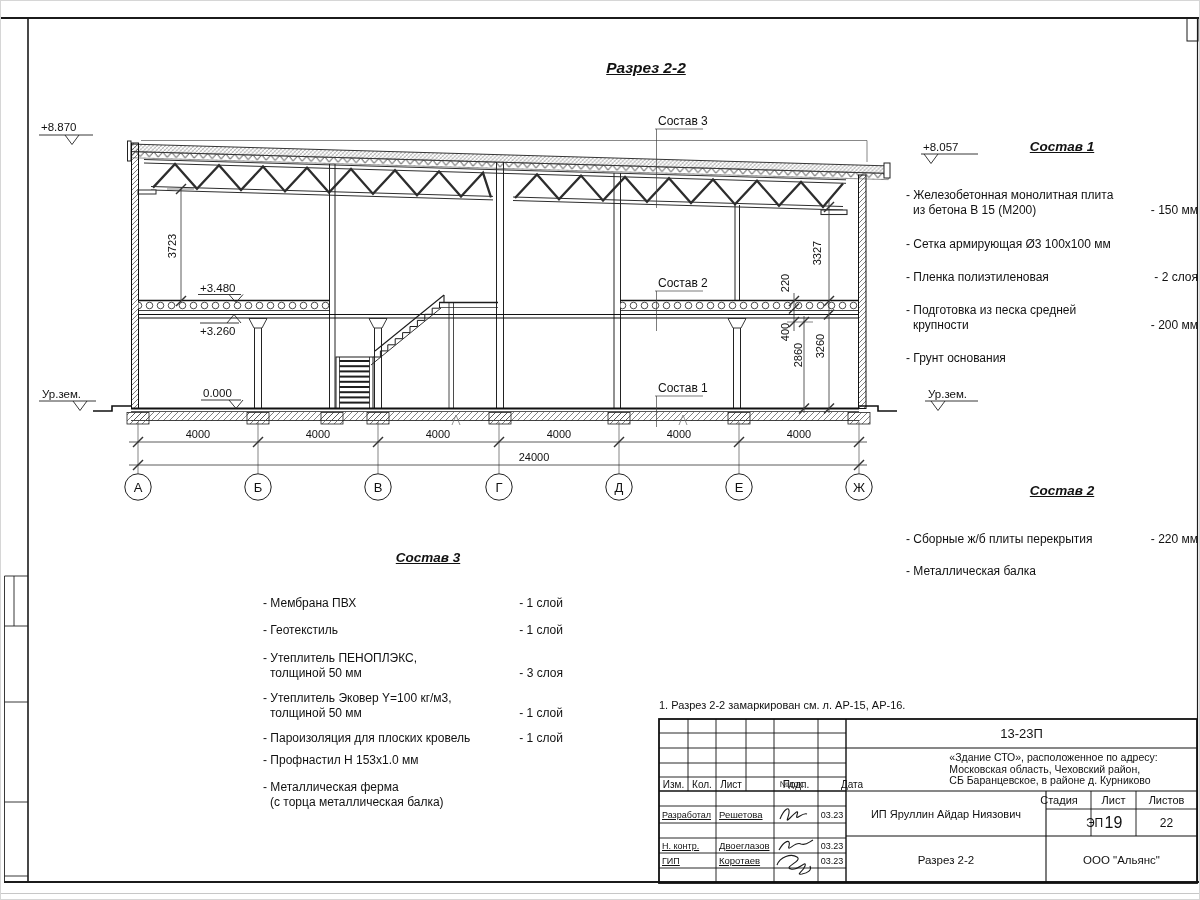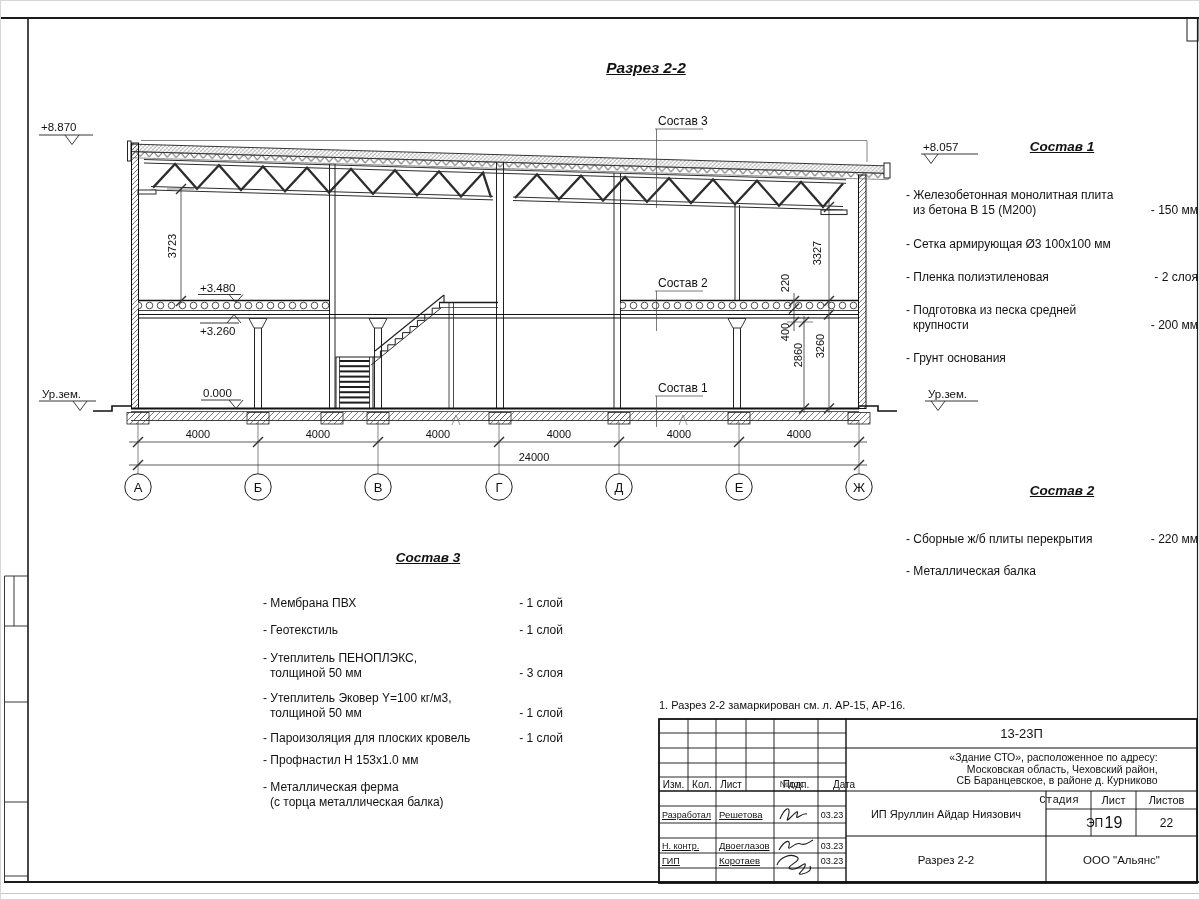--- a/index.html
+++ b/index.html
@@ -17,21 +17,21 @@
   .srow .vl{white-space:nowrap;padding-left:6px;}
   .c1 h3{padding-left:20px;margin-bottom:34px;}
   .c1 .srow{margin-bottom:18px;}
   .c2 h3{padding-left:20px;margin-bottom:34px;}
   .c2 .srow{margin-bottom:17px;}
   .c3 h3{padding-left:30px;margin-bottom:31px;}
   .c3 .r1{margin-bottom:12px}.c3 .r2{margin-bottom:12px}.c3 .r3{margin-bottom:10px}
   .c3 .r4{margin-bottom:10px}.c3 .r5{margin-bottom:6px}.c3 .r6{margin-bottom:12px}
   .note{font-size:11px;}
   .tb{font-size:10px;}
-  .cell{position:absolute;display:flex;align-items:center;justify-content:center;text-align:right;}
+  .cell{position:absolute;display:flex;align-items:center;justify-content:center;text-align:left;}
   .cell.left{justify-content:flex-start;text-align:right;padding-left:3px;box-sizing:border-box;text-decoration:underline;}
   .pre{white-space:pre-line;}
   .grayline{position:absolute;left:0;width:1200px;height:1px;background:#c7c7c7;}
 </style>
 </head>
 <body>
 
 <div class="page">
 
 <svg width="1200" height="900" viewBox="0 0 1200 900">
@@ -419,35 +419,35 @@
   </div>
 
   <div class="abs note" style="left:658px;top:698px;width:540px;">1. Разрез 2-2 замаркирован см. л. АР-15, АР-16.</div>
 
   <div class="tb">
     <div class="cell" style="left:845px;top:718px;width:351px;height:29px;font-size:13px;">13-23П</div>
     <div class="cell pre" style="left:845px;top:747px;width:351px;height:43px;font-size:10.5px;line-height:11.5px;padding-left:32px;">«Здание СТО», расположенное по адресу:
 Московская область, Чеховский район,
 СБ Баранцевское, в районе д. Курниково</div>
     <div class="cell" style="left:845px;top:790px;width:200px;height:45px;font-size:11px;">ИП Яруллин Айдар Ниязович</div>
-    <div class="cell" style="left:1045px;top:790px;width:26px;height:18px;font-size:11px;font-family:Liberation Mono, monospace;">Стадия</div>
+    <div class="cell" style="left:1045px;top:790px;width:26px;height:18px;font-size:11px;">Стадия</div>
     <div class="cell" style="left:1090px;top:790px;width:45px;height:18px;font-size:11px;">Лист</div>
     <div class="cell" style="left:1135px;top:790px;width:61px;height:18px;font-size:11px;">Листов</div>
     <div class="cell" style="left:1071px;top:808px;width:45px;height:27px;font-size:12px;">ЭП</div>
     <div class="cell" style="left:1090px;top:808px;width:45px;height:27px;font-size:16px;">19</div>
     <div class="cell" style="left:1135px;top:808px;width:61px;height:27px;font-size:12px;">22</div>
     <div class="cell" style="left:845px;top:835px;width:200px;height:47px;font-size:11.5px;">Разрез 2-2</div>
     <div class="cell" style="left:1045px;top:835px;width:151px;height:47px;font-size:11.5px;">ООО "Альянс"</div>
 
     <div class="cell" style="left:658px;top:776px;width:29px;height:14px;font-size:10px;">Изм.</div>
     <div class="cell" style="left:687px;top:776px;width:28px;height:14px;font-size:10px;">Кол.</div>
     <div class="cell" style="left:715px;top:776px;width:30px;height:14px;font-size:10px;">Лист</div>
     <div class="cell" style="left:745px;top:776px;width:28px;height:14px;font-size:8.5px;padding-left:32px;">№док.</div>
     <div class="cell" style="left:773px;top:776px;width:44px;height:14px;font-size:10px;">Подп.</div>
-    <div class="cell" style="left:817px;top:776px;width:52px;height:14px;font-size:10px;">Дата</div>
+    <div class="cell" style="left:817px;top:776px;width:52px;height:14px;font-size:10px;padding-left:8px;">Дата</div>
 
     <div class="cell left" style="left:658px;top:805px;width:57px;height:17px;font-size:9px;">Разработал</div>
     <div class="cell left" style="left:715px;top:805px;width:58px;height:17px;font-size:9.5px;">Решетова</div>
     <div class="cell" style="left:817px;top:805px;width:28px;height:17px;font-size:9px;">03.23</div>
 
     <div class="cell left" style="left:658px;top:837px;width:57px;height:15px;font-size:9px;">Н. контр.</div>
     <div class="cell left" style="left:715px;top:837px;width:58px;height:15px;font-size:9.5px;">Двоеглазов</div>
     <div class="cell" style="left:817px;top:837px;width:28px;height:15px;font-size:9px;">03.23</div>
 
     <div class="cell left" style="left:658px;top:852px;width:57px;height:15px;font-size:9px;">ГИП</div>

